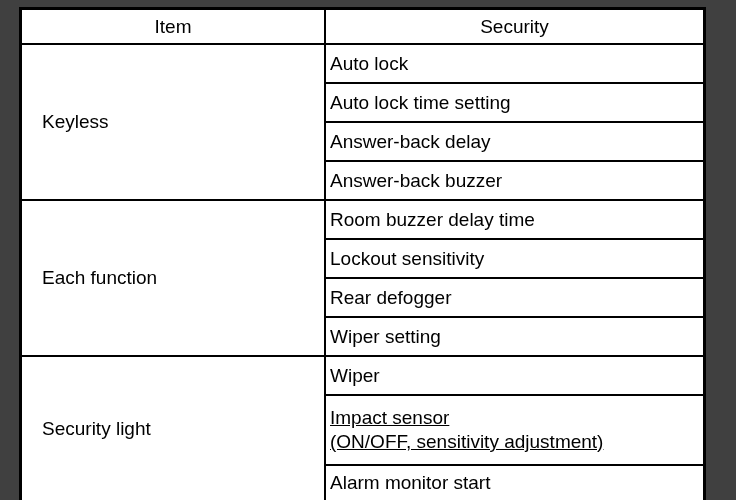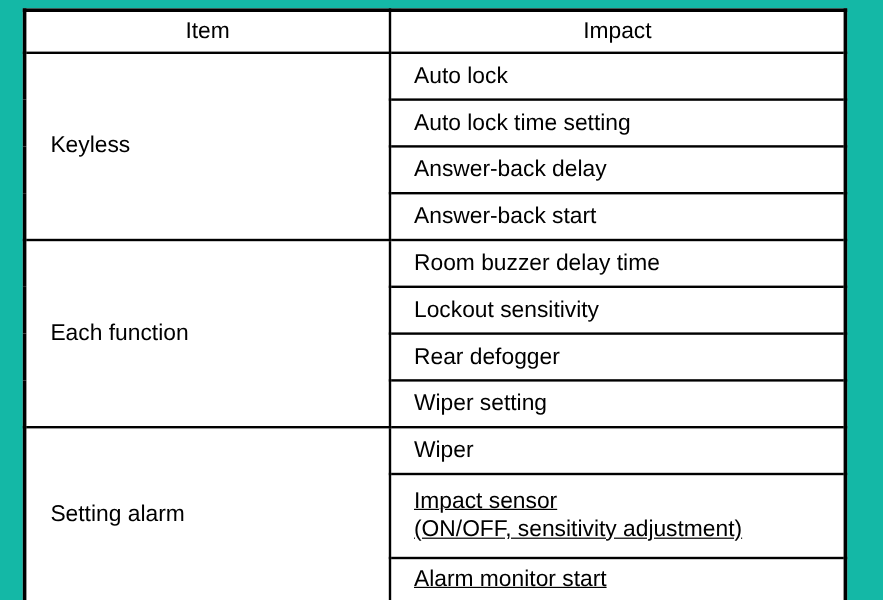--- a/index.html
+++ b/index.html
@@ -8,21 +8,21 @@
     background: #ffffff;
     width: 736px;
     height: 500px;
     font-family: "Liberation Sans", "DejaVu Sans", sans-serif;
     color: #000000;
   }
   .page {
     position: relative;
     width: 736px;
     height: 500px;
-    background: #14b8a6;
+    background: #404040;
     overflow: hidden;
   }
   table.settings-table {
     position: absolute;
     left: 19px;
     top: 7px;
     width: 683px;
     border-collapse: collapse;
     table-layout: fixed;
     background: #ffffff;
@@ -48,67 +48,67 @@
   }
   td.item-cell {
     text-align: left;
     vertical-align: middle;
     padding: 0 6px 0 20px;
   }
   td.setting-cell {
     height: 33px;
     text-align: left;
     vertical-align: middle;
-    padding: 2px 6px 2px 19px;
+    padding: 2px 6px 2px 4px;
     white-space: pre-line;
   }
   tr.row-tall td.setting-cell { height: 64px; text-decoration: underline; }
-  tr.row-last td.setting-cell { height: 30px; text-decoration: underline; }
+  tr.row-last td.setting-cell { height: 30px; }
 </style>
 </head>
 <body>
 
 <div class="page">
   <table class="settings-table">
     <tbody>
       <tr>
         <th class="header-cell col-item">Item</th>
-        <th class="header-cell col-setting">Impact</th>
+        <th class="header-cell col-setting">Security</th>
       </tr>
 
       <tr>
         <td class="item-cell" rowspan="4">Keyless</td>
         <td class="setting-cell">Auto lock</td>
       </tr>
       <tr>
         <td class="setting-cell">Auto lock time setting</td>
       </tr>
       <tr>
         <td class="setting-cell">Answer-back delay</td>
       </tr>
       <tr>
-        <td class="setting-cell">Answer-back start</td>
+        <td class="setting-cell">Answer-back buzzer</td>
       </tr>
 
       <tr>
         <td class="item-cell" rowspan="4">Each function</td>
         <td class="setting-cell">Room buzzer delay time</td>
       </tr>
       <tr>
         <td class="setting-cell">Lockout sensitivity</td>
       </tr>
       <tr>
         <td class="setting-cell">Rear defogger</td>
       </tr>
       <tr>
         <td class="setting-cell">Wiper setting</td>
       </tr>
 
       <tr>
-        <td class="item-cell" rowspan="3">Setting alarm</td>
+        <td class="item-cell" rowspan="3">Security light</td>
         <td class="setting-cell">Wiper</td>
       </tr>
       <tr class="row-tall">
         <td class="setting-cell">Impact sensor
 (ON/OFF, sensitivity adjustment)</td>
       </tr>
       <tr class="row-last">
         <td class="setting-cell">Alarm monitor start</td>
       </tr>
     </tbody>

